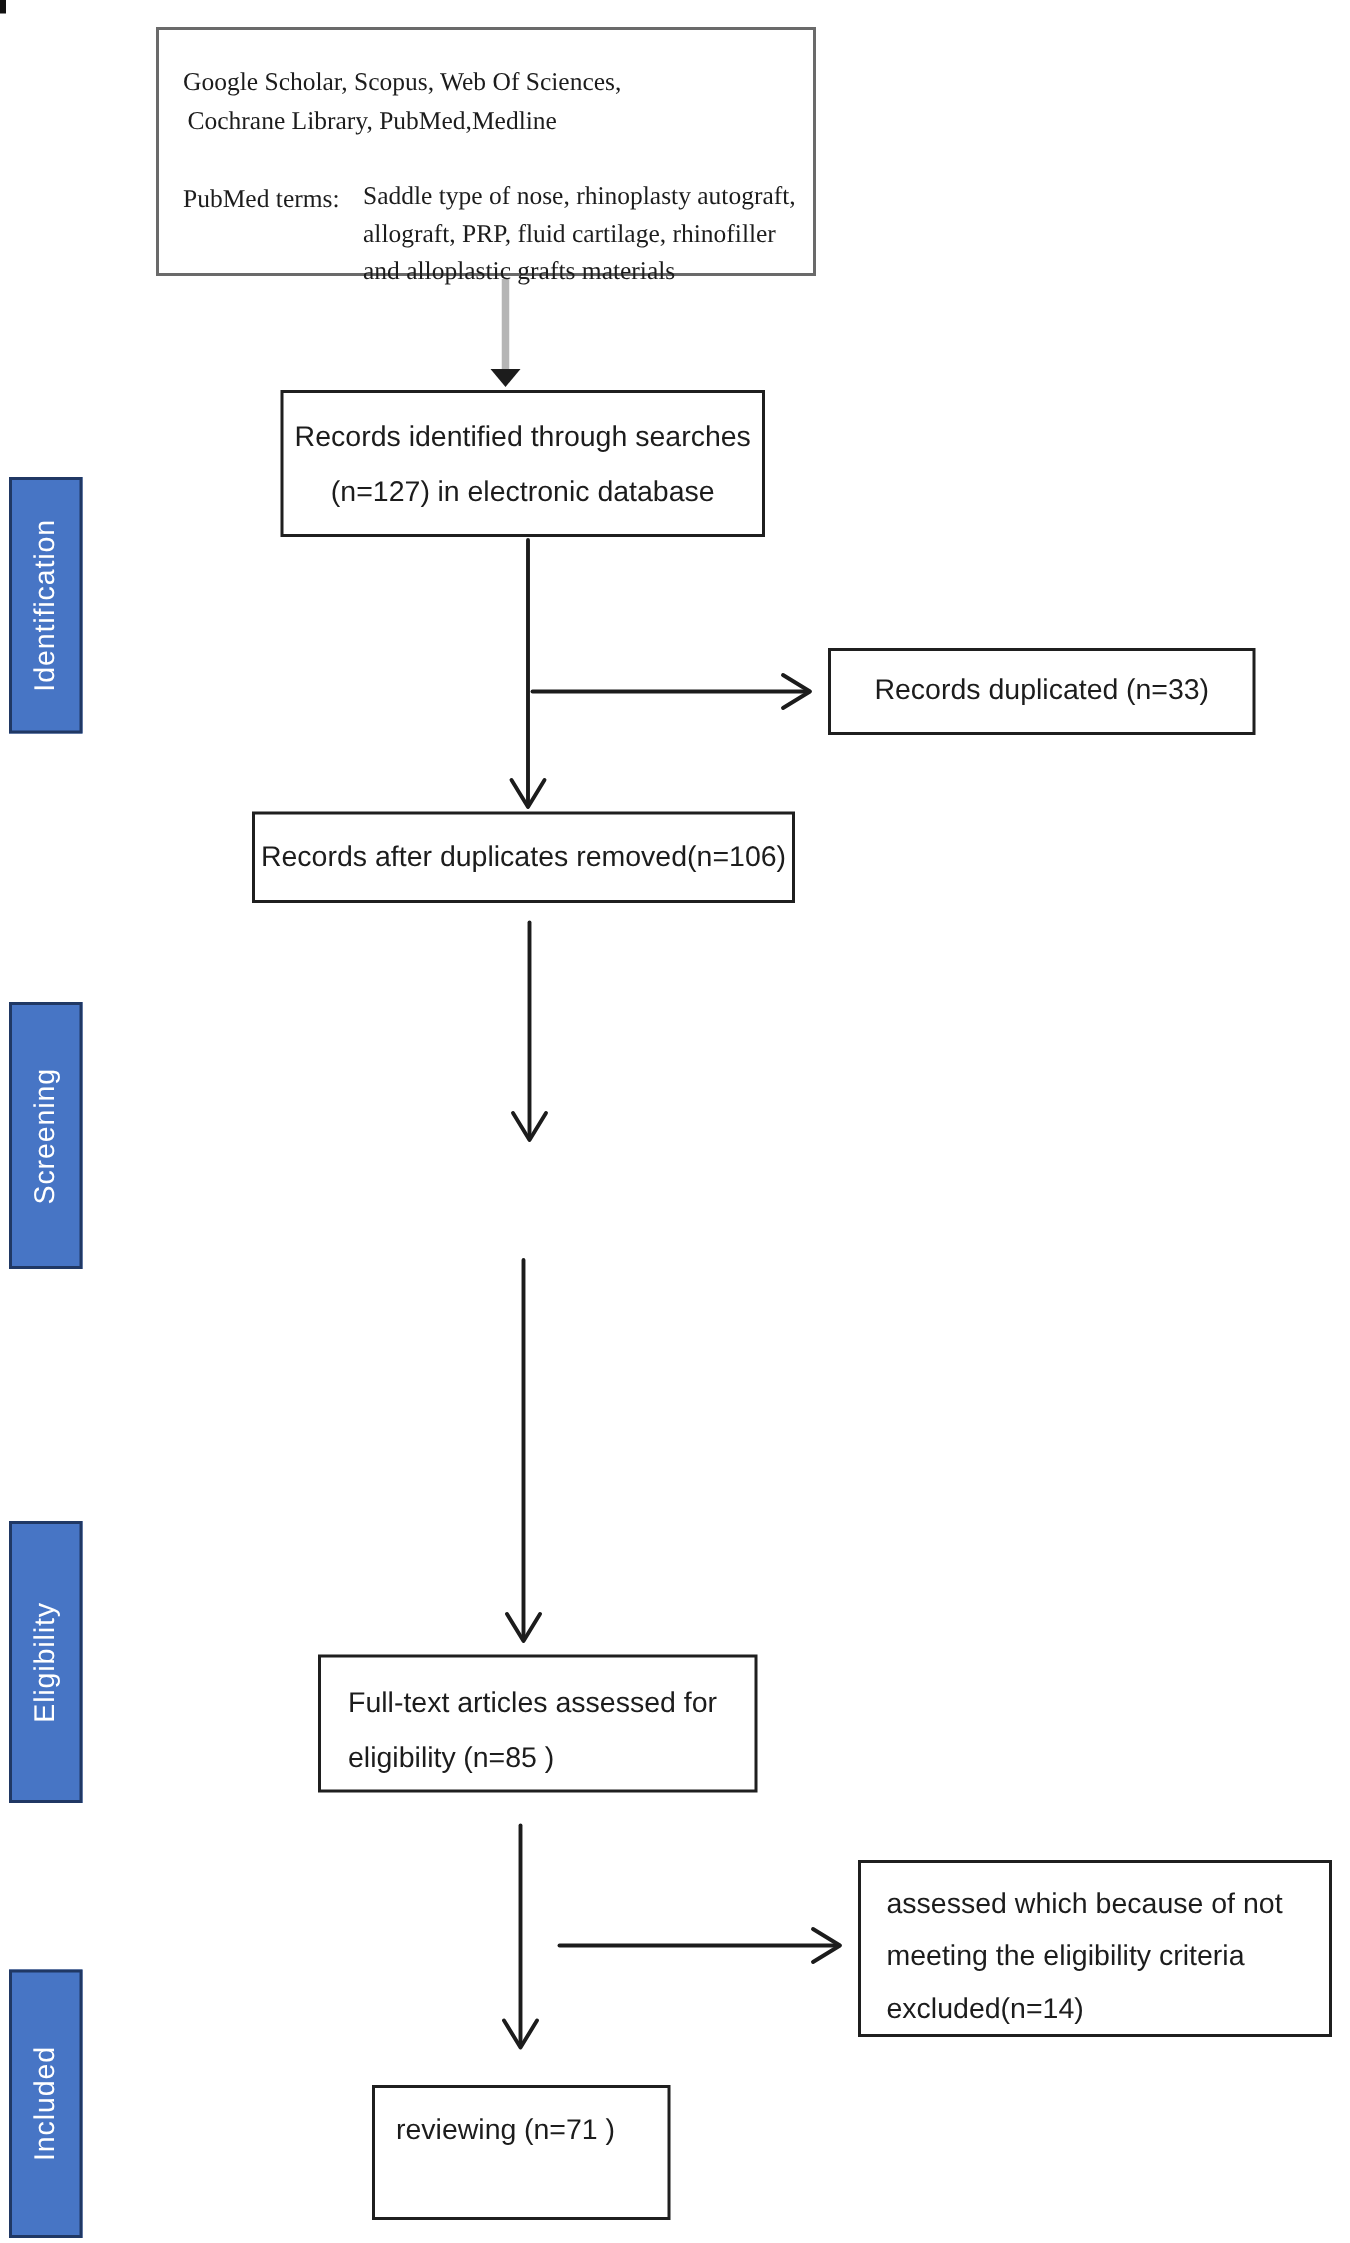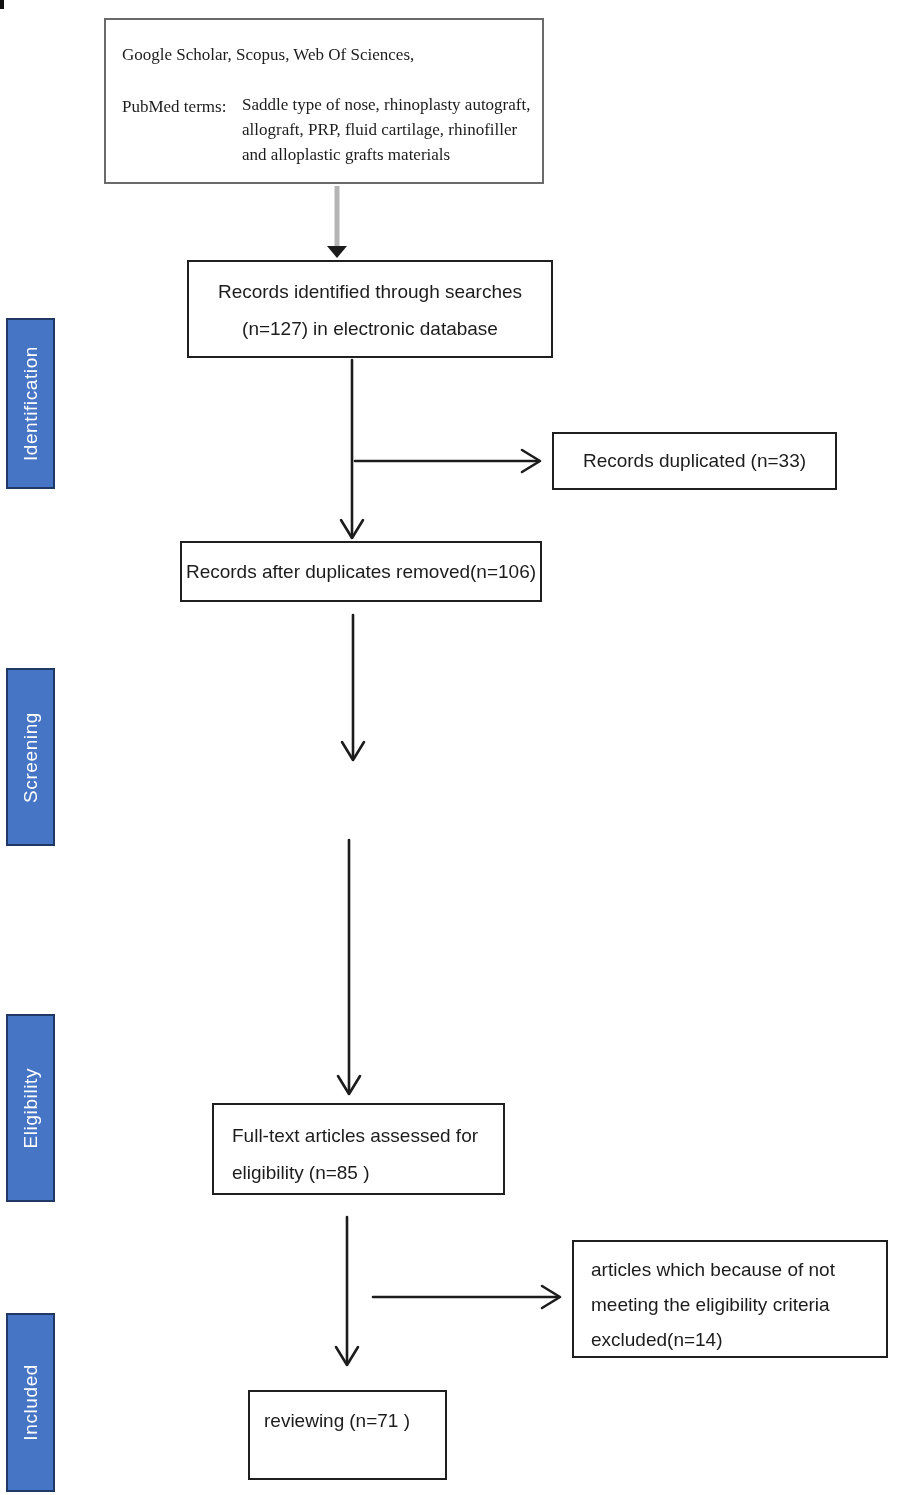--- a/index.html
+++ b/index.html
@@ -29,23 +29,23 @@
   .search-value { flex: 1; padding-left: 8px; line-height: 25px; }
   
   .fbox {
     position: absolute; background: #ffffff; border: 2px solid #1f1f1f;
     box-sizing: border-box; font-size: 19px;
   }
   .fbox .serif { font-family: Liberation Sans, sans-serif; }
   .fbox .sans  { font-family: "Liberation Sans", sans-serif; }
   .centered { display: flex; flex-direction: column; justify-content: center; align-items: center; text-align: center; }
   .gap-l { margin-left: 5px; }
-  #box-identified { left: 187px; top: 260px; width: 366px; height: 98px; line-height: 37px; padding-top: 2px; }
+  #box-identified { left: 187px; top: 260px; width: 323px; height: 98px; line-height: 37px; padding-top: 2px; }
   #box-duplicated { left: 552px; top: 432px; width: 285px; height: 58px; }
-  #box-afterdup   { left: 180px; top: 541px; width: 362px; height: 61px; }
+  #box-afterdup   { left: 168px; top: 541px; width: 362px; height: 61px; }
   #box-screened   { left: 241px; top: 770px; width: 222px; height: 60px; }
   #box-fulltext   { left: 212px; top: 1103px; width: 293px; height: 92px;
                     padding: 12px 4px 0 18px; line-height: 37px; text-align: left; }
   #box-excluded   { left: 572px; top: 1240px; width: 316px; height: 118px;
                     padding: 10px 8px 0 17px; line-height: 35px; text-align: left; font-size: 19px; }
   #box-included   { left: 248px; top: 1390px; width: 199px; height: 90px;
                     padding: 10px 6px 0 14px; line-height: 37px; text-align: left; }
   
   .stage {
     position: absolute; left: 6px; width: 49px;
@@ -114,20 +114,21 @@
   </div>
   <div class="stage" id="stage-eligibility">
     <span class="stage-text">Eligibility</span>
   </div>
   <div class="stage" id="stage-included">
     <span class="stage-text">Included</span>
   </div>
 
   <div class="topbox">
     <div class="src1">Google Scholar,  Scopus, Web Of Sciences,</div>
+    <div class="src2">Cochrane Library, PubMed,Medline</div>
     <div class="search-row">
       <div class="search-label">PubMed terms:</div>
       <div class="search-value">Saddle type of nose, rhinoplasty autograft, allograft, PRP, fluid cartilage, rhinofiller and alloplastic grafts materials</div>
     </div>
   </div>
 
   <div class="fbox centered" id="box-identified">
     <div><span class="sans">Records identified through searches</span></div>
     <div><span class="serif">(n=127)</span><span class="sans gap-l">in electronic database</span></div>
   </div>
@@ -140,21 +141,21 @@
     <div><span class="sans">Records after duplicates removed</span><span class="serif">(n=106)</span></div>
   </div>
 
 
   <div class="fbox" id="box-fulltext">
     <div class="sans">Full-text articles assessed for</div>
     <div><span class="sans">eligibility</span><span class="serif gap-l">(n=85 )</span></div>
   </div>
 
   <div class="fbox" id="box-excluded">
-    <div class="sans">articles which because of not</div>
+    <div class="sans">assessed which because of not</div>
     <div class="sans">meeting the eligibility criteria</div>
     <div><span class="sans">excluded</span><span class="serif">(n=14)</span></div>
   </div>
 
   <div class="fbox" id="box-included">
     <div><span class="sans">reviewing</span><span class="serif gap-l">(n=71 )</span></div>
   </div>
 
 </div>
 

